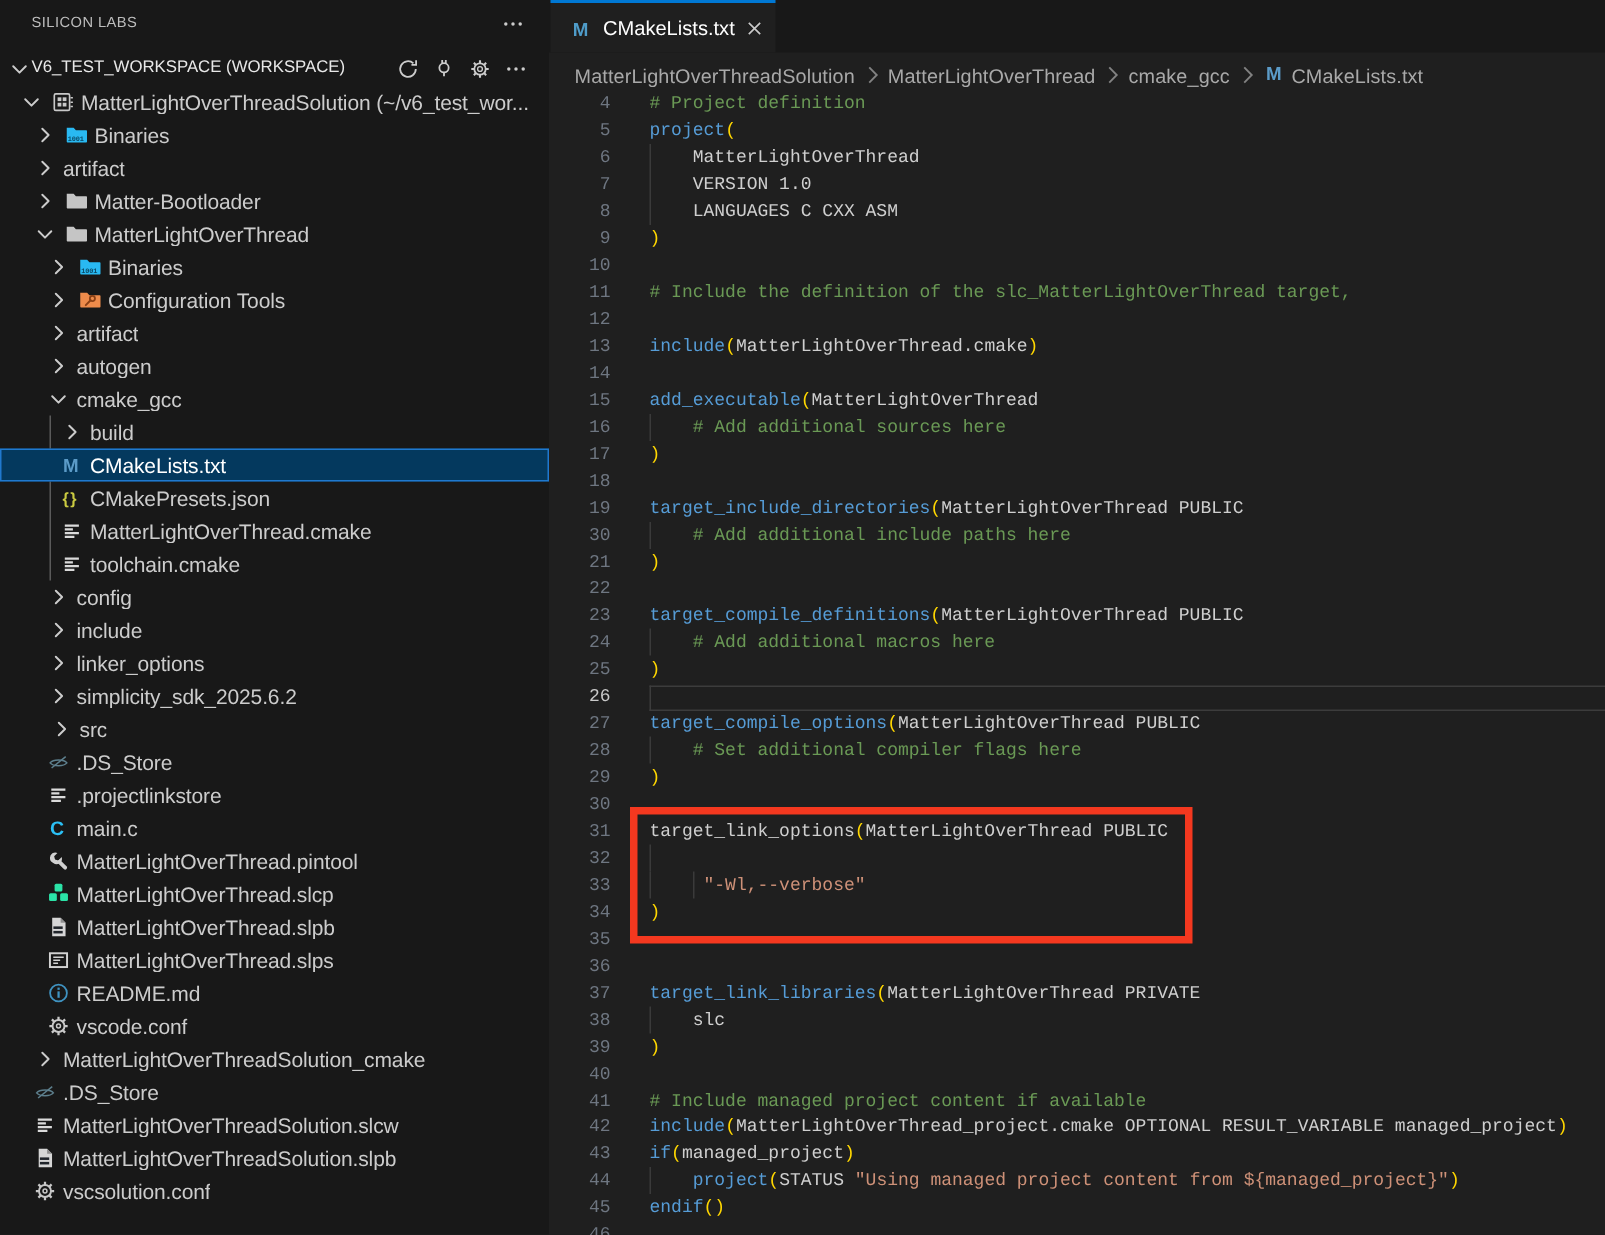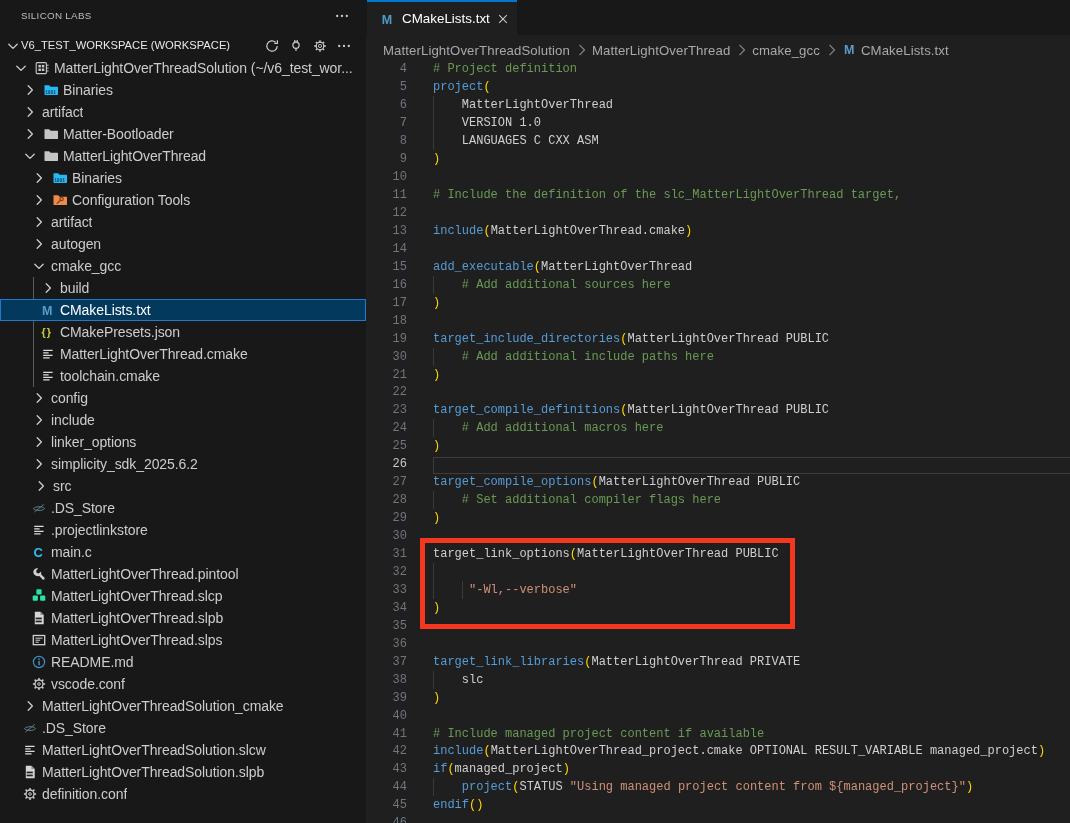--- a/index.html
+++ b/index.html
@@ -395,21 +395,21 @@
 <div class="trow" style="top:783px;padding-left:22px">
       <span class="icb">
         <svg class="ic" width="16" height="16" viewBox="0 0 16 16">
           <g fill="none" stroke="#c8c8c8">
             <circle cx="8" cy="8" r="4" stroke-width="1.3"></circle>
             <circle cx="8" cy="8" r="1.3" stroke-width="1"></circle>
             <path d="M8 4V1.9M8 14.1V12M12 8h2.1M1.9 8H4M10.9 5.1l1.5-1.5M3.6 12.4l1.5-1.5M10.9 10.9l1.5 1.5M3.6 3.6l1.5 1.5" stroke-width="1.5"></path>
           </g>
         </svg>
       </span>
-      <span class="lbl">definition.conf</span>
+      <span class="lbl">vscsolution.conf</span>
     </div>
 </div>
 <div id="editor">
 <div id="crumbs">
       <span>MatterLightOverThreadSolution</span>
       <span class="sep">
         <svg class="cs" width="16" height="16" viewBox="0 0 16 16">
           <path d="M6.5 2.9l5 5.1-5 5.1" fill="none" stroke="#828282" stroke-width="1.25"></path>
         </svg>
       </span>

